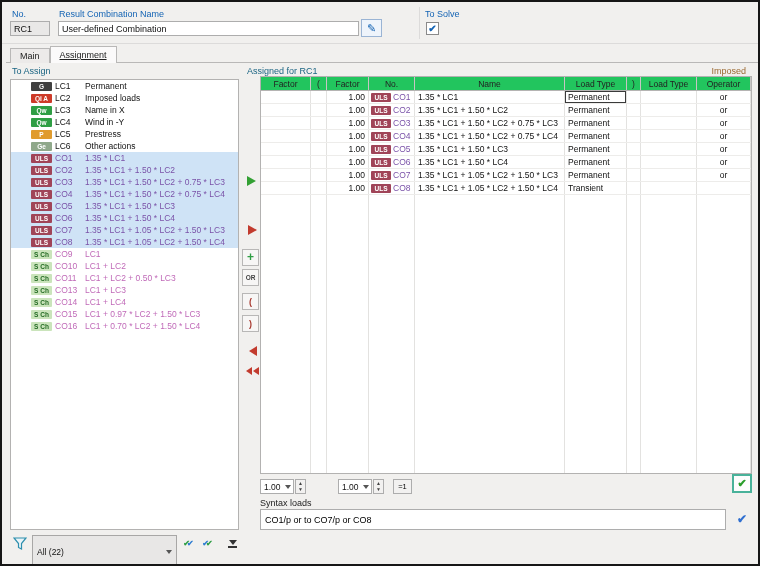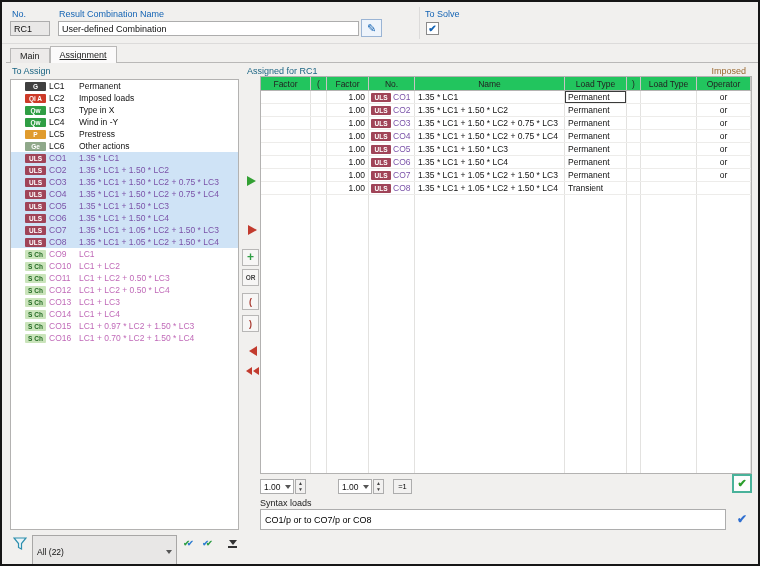--- a/index.html
+++ b/index.html
@@ -27,21 +27,21 @@
          color:#222; height:15px; display:flex; align-items:center; cursor:pointer; }
   .tab.active { background:#fbfafa; height:17px;text-decoration:underline; }
   .frame-top { position:absolute; left:4px; top:60px; width:752px; height:1px; background:#b9b8b7; }
 
   .sec-title { position:absolute; font-size:9px; color:#1b6583; white-space:nowrap; }
   .general-lbl { position:absolute; font-size:9px; color:#9b6a32; }
 
   
   .left-list { position:absolute; left:8px; top:77px; width:229px; height:451px; background:#fff;
                border:1px solid #b3b2b1; overflow:hidden; }
-  .ta-row { display:flex; align-items:center; height:12px; padding-left:14px; font-size:8.5px;
+  .ta-row { display:flex; align-items:center; height:12px; padding-left:20px; font-size:8.5px;
             white-space:nowrap; cursor:default; }
   .ta-row.sel { background:#cfe3f6; }
   .badge { flex:0 0 21px; width:21px; height:9px; margin-right:3px; border-radius:1px; color:#fff;
            font-size:6.5px; font-weight:bold; display:inline-flex; align-items:center;
            justify-content:center; line-height:9px; overflow:hidden; }
   .b-g   { background:#3f3f3f; }
   .b-qa  { background:#cd3a28; }
   .b-qw  { background:#2f9e44; }
   .b-p   { background:#e09b2d; }
   .b-ge  { background:#8fa88a; }
@@ -163,21 +163,21 @@
         <span class="ta-desc t-lc">Permanent</span>
       </div>
       <div class="ta-row">
         <span class="badge b-qa">Qi A</span>
         <span class="ta-id t-lc">LC2</span>
         <span class="ta-desc t-lc">Imposed loads</span>
       </div>
       <div class="ta-row">
         <span class="badge b-qw">Qw</span>
         <span class="ta-id t-lc">LC3</span>
-        <span class="ta-desc t-lc">Type in X</span>
+        <span class="ta-desc t-lc">Name in X</span>
       </div>
       <div class="ta-row">
         <span class="badge b-qw">Qw</span>
         <span class="ta-id t-lc">LC4</span>
         <span class="ta-desc t-lc">Wind in -Y</span>
       </div>
       <div class="ta-row">
         <span class="badge b-p">P</span>
         <span class="ta-id t-lc">LC5</span>
         <span class="ta-desc t-lc">Prestress</span>
@@ -234,25 +234,20 @@
       </div>
       <div class="ta-row">
         <span class="badge b-sch">S Ch</span>
         <span class="ta-id t-sch">CO10</span>
         <span class="ta-desc t-sch">LC1 + LC2</span>
       </div>
       <div class="ta-row">
         <span class="badge b-sch">S Ch</span>
         <span class="ta-id t-sch">CO11</span>
         <span class="ta-desc t-sch">LC1 + LC2 + 0.50 * LC3</span>
-      </div>
-      <div class="ta-row">
-        <span class="badge b-sch">S Ch</span>
-        <span class="ta-id t-sch">CO12</span>
-        <span class="ta-desc t-sch">LC1 + LC2 + 0.50 * LC4</span>
       </div>
       <div class="ta-row">
         <span class="badge b-sch">S Ch</span>
         <span class="ta-id t-sch">CO13</span>
         <span class="ta-desc t-sch">LC1 + LC3</span>
       </div>
       <div class="ta-row">
         <span class="badge b-sch">S Ch</span>
         <span class="ta-id t-sch">CO14</span>
         <span class="ta-desc t-sch">LC1 + LC4</span>

